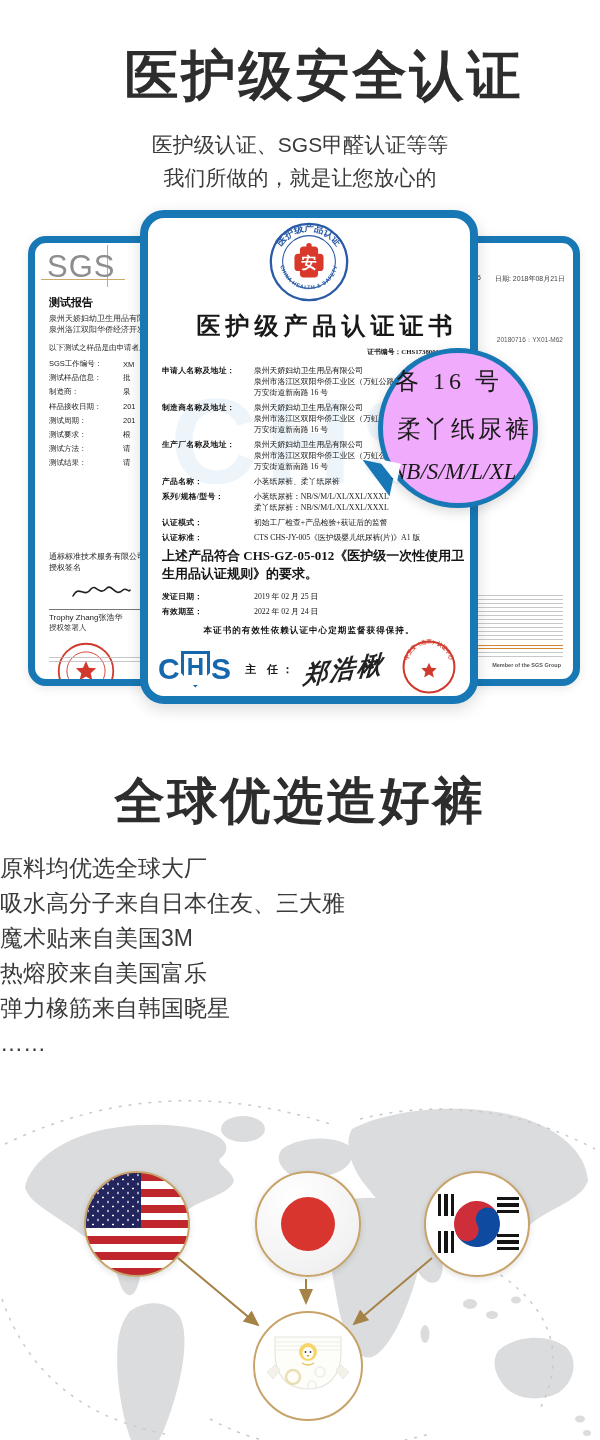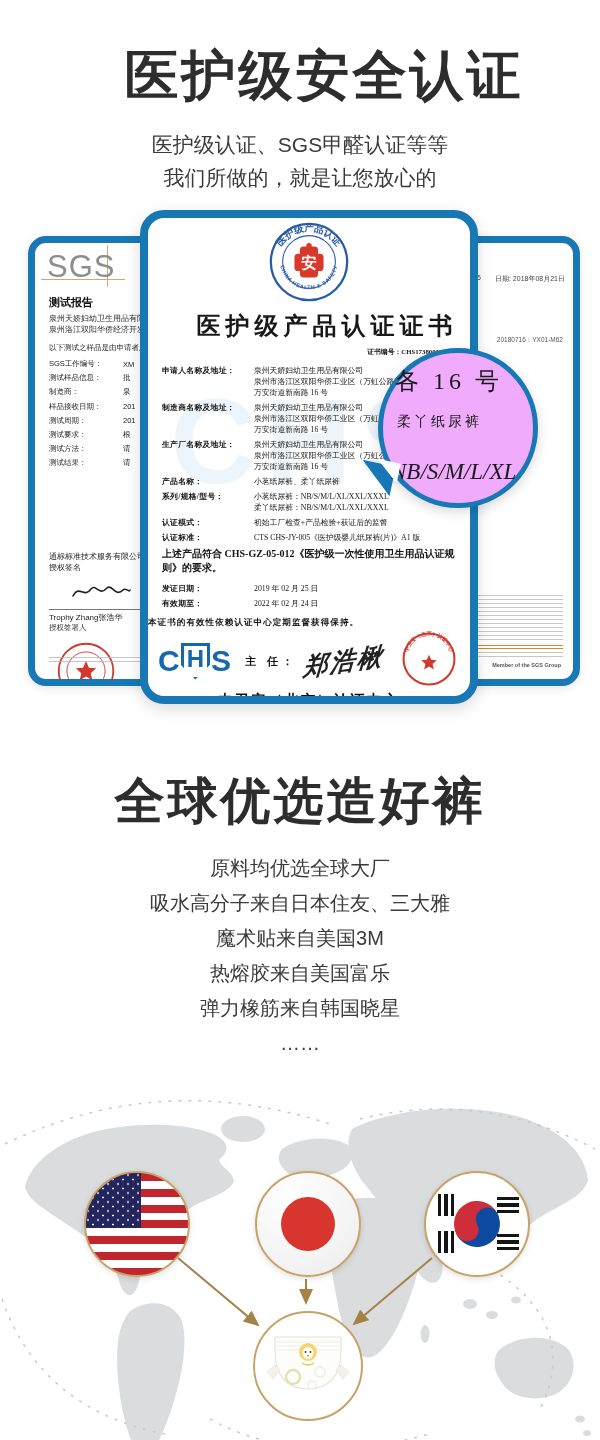--- a/index.html
+++ b/index.html
@@ -52,22 +52,22 @@
   .cwrap{position:relative;width:100%;height:100%;font-family:"Liberation Serif",serif;}
   .watermark{position:absolute;top:150px;left:0;width:100%;text-align:center;font-size:120px;
         font-weight:800;color:rgba(40,130,190,0.08);letter-spacing:8px;font-family:"Liberation Sans",sans-serif;}
   .seal-wrap{text-align:center;margin-top:4px;}
   .cert-title{ text-align:center;font-size:24px;font-weight:800;color:#181818;letter-spacing:5px;margin-top:4px;padding-left:36px;}
   .cert-no{text-align:right;font-size:6.8px;color:#222;margin:5px 14px 0 0;font-weight:700;}
   .cfields{margin:8px 0 0 14px;position:relative;z-index:2;}
   .frow{display:flex;margin-bottom:4px;}
   .flabel{width:92px;font-size:7.8px;font-weight:800;color:#151515;flex:none;letter-spacing:.3px;}
   .fval{font-size:7.8px;color:#151515;line-height:11px;}
-  .conform{font-size:10px;color:#151515;margin:3px 0 6px 14px;font-weight:700;}
-  .note{font-size:8.6px;font-weight:800;color:#151515;text-align:left;margin-top:8px;letter-spacing:1px;}
+  .conform{font-size:13px;color:#151515;margin:3px 0 6px 14px;font-weight:700;}
+  .note{font-size:8.6px;font-weight:800;color:#151515;text-align:center;margin-top:8px;letter-spacing:1px;}
   .cfooter{display:flex;align-items:center;justify-content:space-between;padding:0 10px;margin-top:4px;height:56px;position:relative;z-index:2;}
   .chs-logo{display:flex;align-items:center;font-weight:800;font-size:30px;color:#1668ad;
         font-family:"Liberation Sans",sans-serif;}
   .chs-shield{display:inline-block;border:3px solid #1668ad;font-size:24px;line-height:24px;padding:1px 3px 6px;
         clip-path:polygon(0 0,100% 0,100% 60%,50% 100%,0 60%);margin:0 1px;}
   .director{display:flex;align-items:center;gap:6px;}
   .dir-label{font-size:11px;font-weight:800;color:#151515;letter-spacing:4px;}
   .dir-sign{font-size:25px;font-style:italic;font-weight:700;color:#222;
         transform:rotate(-8deg) skewX(-12deg);letter-spacing:2px;}
   .org{text-align:center;font-size:14.5px;font-weight:800;color:#101010;letter-spacing:2px;margin-top:2px;
@@ -75,28 +75,28 @@
   .addr{display:flex;justify-content:space-between;font-size:6.6px;color:#222;padding:0 8px;margin-top:4px;}
   
   .bubble{position:absolute;left:378px;top:142px;width:150px;height:150px;border-radius:50%;
         border:5px solid #1878b5;background:#f0abfc;z-index:5;box-shadow:0 4px 12px rgba(0,0,0,.15);}
   .bubble::before{content:"";position:absolute;left:-24px;bottom:10px;width:0;height:0;
         border-top:30px solid #1878b5;border-left:34px solid transparent;transform:rotate(12deg);}
   .bubble::after{content:"";position:absolute;left:-8px;bottom:22px;width:0;height:0;
         border-top:20px solid #fcfdff;border-left:24px solid transparent;transform:rotate(12deg);}
   .bub-l1{position:absolute;left:12px;top:12px;font-family:"Liberation Serif",serif;font-size:24px;
         color:#1a1a1a;letter-spacing:4px;white-space:nowrap;}
-  .bub-l2{position:absolute;left:14px;top:60px;font-family:"Liberation Serif",serif;font-size:14px;
+  .bub-l2{position:absolute;left:14px;top:60px;font-family:"Liberation Serif",serif;font-size:24px;
         color:#1a1a1a;letter-spacing:3px;white-space:nowrap;}
   .bub-l3{position:absolute;left:8px;top:106px;font-family:"Liberation Serif",serif;font-style:italic;
         font-size:23px;color:#1a1a1a;white-space:nowrap;}
   
   .sec2-title{margin-top:60px;text-align:center;font-size:50px;line-height:60px;font-weight:900;
         color:#2d2d2d;letter-spacing:3px;}
-  .sec2-lines{margin-top:20px;text-align:center;font-size:20px;line-height:35px;color:#3b3b3b;}
+  .sec2-lines{margin-top:20px;font-size:23px;line-height:35px;color:#3b3b3b;}
   
   .map-sec{position:relative;width:600px;height:405px;margin-top:28px;}
   .map-sec svg.bgmap{position:absolute;left:0;top:0;}
   .flag-badge{position:absolute;width:102px;height:102px;border-radius:50%;border:2px solid #c7a36a;
         overflow:hidden;background:#fff;box-shadow:0 2px 6px rgba(0,0,0,.12);}
   .flag-usa{left:84px;top:82px;background:repeating-linear-gradient(180deg,#c0272d 0 7.9px,#ffffff 7.9px 15.8px);}
   .usa-canton{position:absolute;left:0;top:0;width:55px;height:55px;background-color:#23265e;
         background-image:radial-gradient(#fff 0.9px,transparent 1.3px),radial-gradient(#fff 0.9px,transparent 1.3px);
         background-size:10px 9px;background-position:2px 2px,7px 6.5px;}
   .flag-japan{left:255px;top:82px;background:radial-gradient(circle at 35% 25%,#ffffff 0%,#f2f2f2 70%,#e7e7e7 100%);}

